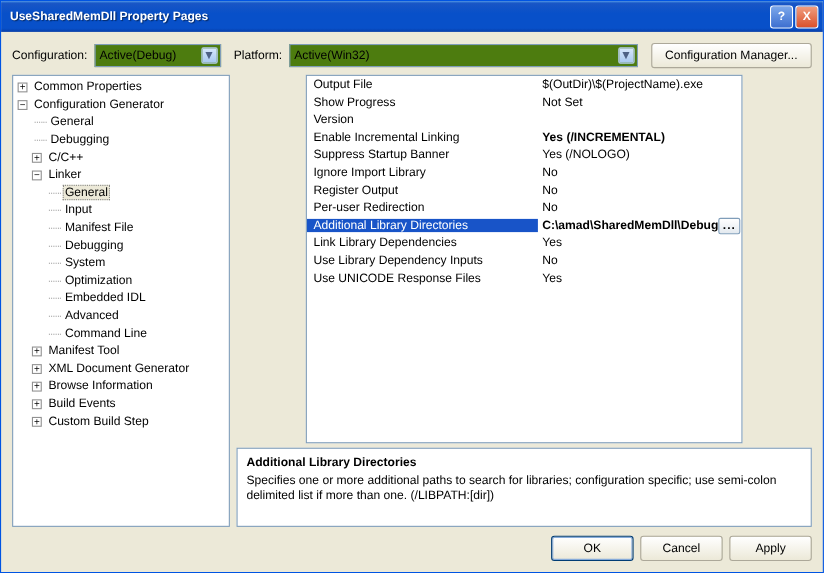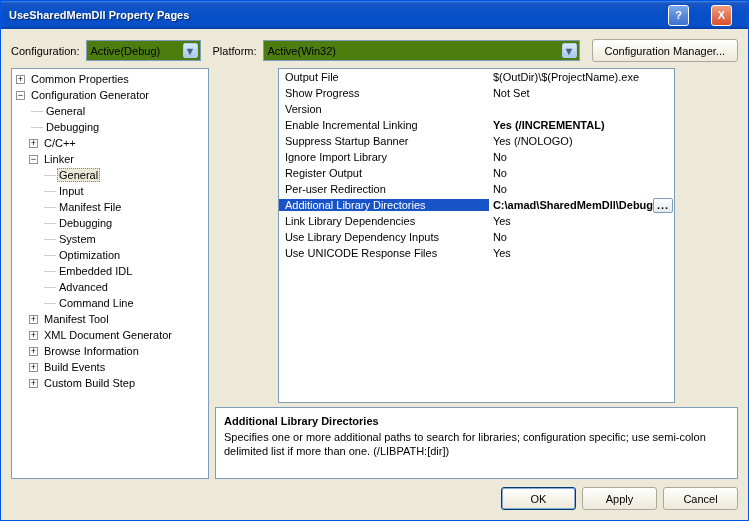--- a/index.html
+++ b/index.html
@@ -1,18 +1,18 @@
 <!DOCTYPE html>
 <html><head>
 <meta charset="utf-8">
 <style>
   * { box-sizing: border-box; font-family: Tahoma, sans-serif; font-size: 11px; }
   body { margin: 0; background: #ece9d8; }
   .window { width: 749px; height: 521px; border: 1px solid #0054e3; background: #ece9d8; display: flex; flex-direction: column; }
-  .titlebar { height: 28px; background: linear-gradient(to bottom, #3b85e0 0%, #1855c5 8%, #0850c9 40%, #0850c9 88%, #063da8 100%); display: flex; align-items: center; padding: 0 16px 0 8px; color: #fff; font-weight: bold; font-size: 13px; gap: 20px; }
+  .titlebar { height: 28px; background: linear-gradient(to bottom, #3b85e0 0%, #1855c5 8%, #0850c9 40%, #0850c9 88%, #063da8 100%); display: flex; align-items: center; padding: 0 4px 0 8px; color: #fff; font-weight: bold; font-size: 13px; }
   .titlebar-text { flex: 1; text-shadow: 1px 1px 1px rgba(0,0,0,0.5); }
   .tbtn { width: 21px; height: 21px; margin-left: 2px; border: 1px solid #fff; border-radius: 3px; display: flex; align-items: center; justify-content: center; font-weight: bold; font-family: Arial; }
   .help-btn { background: linear-gradient(to bottom,#7ba7ea,#3d6fd0); color:#fff; }
   .close-btn { background: linear-gradient(to bottom,#f19e7f,#d9502a); color:#fff; font-size:13px;}
   .body { flex: 1; padding: 10px 10px 10px 10px; display: flex; flex-direction: column; gap: 6px; }
   .top-row { display: flex; align-items: center; gap: 6px; }
   .label { color: #000; }
   .combo { height: 21px; background: #4d7c0f; border: 1px solid #7f9db9; display: flex; align-items: center; padding: 0 2px 0 4px; }
   .combo-text { flex:1; }
   .combo-arrow { width: 15px; height: 15px; background: linear-gradient(to bottom,#d6e7fb,#a8c8ef); border:1px solid #b5cdea; border-radius:2px; display:flex; align-items:center; justify-content:center; color:#4d6185; font-size:8px;}
@@ -242,20 +242,20 @@
           <div>Specifies one or more additional paths to search for libraries; configuration specific; use semi-colon delimited list if more than one.     (/LIBPATH:[dir])</div>
         </div>
       </div>
     </div>
 
     <div class="bottom-row">
       <div class="btn default">
           <span>OK</span>
         </div>
       <div class="btn">
+          <span>Cancel</span>
+        </div>
+      <div class="btn">
           <span>Apply</span>
-        </div>
-      <div class="btn">
-          <span>Cancel</span>
         </div>
     </div>
   </div>
 </div>
 
 </body></html>

